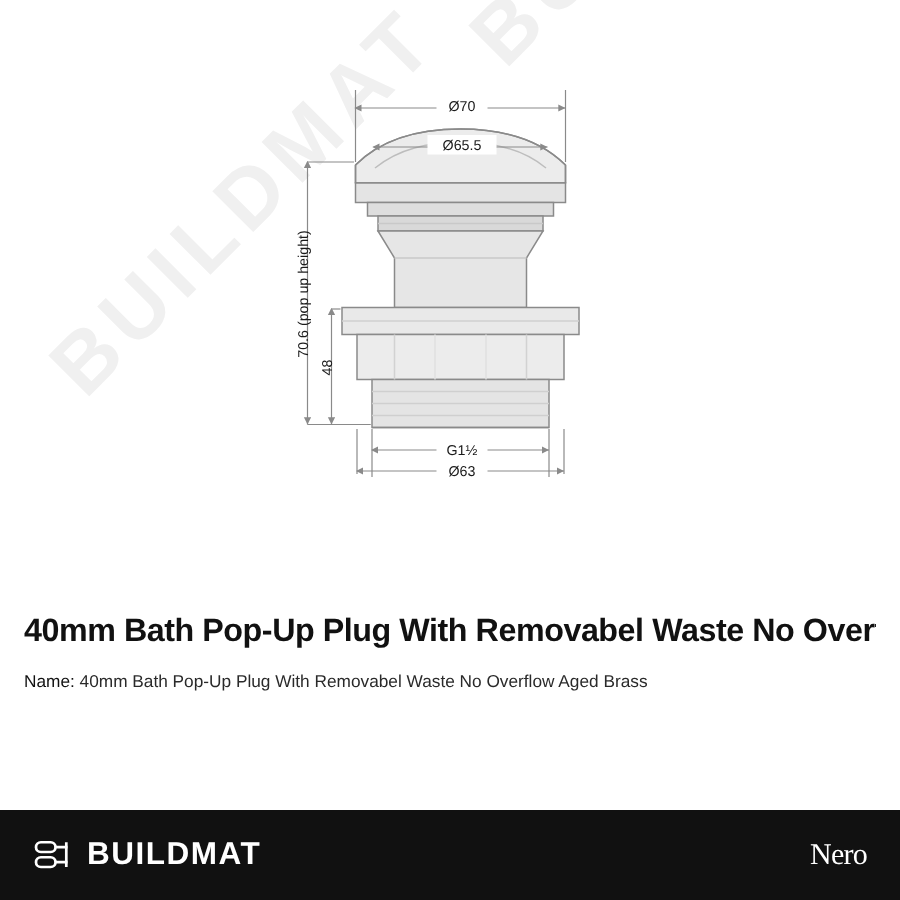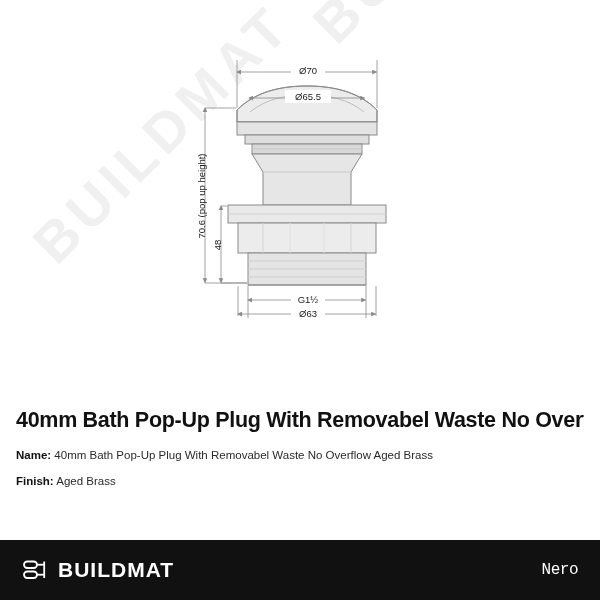--- a/index.html
+++ b/index.html
@@ -66,21 +66,21 @@
     margin: 0 0 14px 0;
     line-height: 1.2;
   }
   .meta-row {
     font-size: 11.5px;
     color: #2a2a2a;
     margin-bottom: 11px;
     line-height: 1.3;
   }
   .meta-label {
-    font-weight: 700;
+    font-weight: 400;
     color: #111111;
     text-align: center;
   }
 
   
   .footer {
     position: absolute;
     left: 0;
     bottom: 0;
     width: 600px;
@@ -103,24 +103,24 @@
     display: block;
   }
   .brand-name {
     color: #ffffff;
     font-size: 21px;
     font-weight: 700;
     letter-spacing: 1px;
   }
   .supplier {
     color: #ffffff;
-    font-size: 16px;
+    font-size: 20px;
     font-weight: 400;
     letter-spacing: -0.5px;
-    font-family: Liberation Mono, monospace;
+    font-family: Liberation Serif, serif;
   }
 </style>
 </head>
 <body>
 
 <div class="watermark">
   <div class="wm-text wm1">BUILDMAT</div>
   <div class="wm-text wm2">BUILDMAT</div>
 </div>
 
@@ -216,24 +216,20 @@
 
 <div class="info">
   <h1 class="title">40mm Bath Pop-Up Plug With Removabel Waste No Overflow Aged Brass</h1>
 
   <div class="meta-row">
     <span class="meta-label">Name:</span>
     <span>40mm Bath Pop-Up Plug With Removabel Waste No Overflow Aged Brass</span>
   </div>
 
 
-  <div class="meta-row">
-    <span class="meta-label">Finish:</span>
-    <span>Aged Brass</span>
-  </div>
 </div>
 
 <div class="footer">
   <div class="brand">
     <svg class="brand-mark" viewBox="0 0 26 26">
       <rect x="2" y="4.5" width="13" height="6.5" rx="3.25" fill="none" stroke="#ffffff" stroke-width="1.8"></rect>
       <rect x="2" y="14.5" width="13" height="6.5" rx="3.25" fill="none" stroke="#ffffff" stroke-width="1.8"></rect>
       <line x1="15" y1="7.7" x2="23" y2="7.7" stroke="#ffffff" stroke-width="1.8"></line>
       <line x1="15" y1="17.7" x2="23" y2="17.7" stroke="#ffffff" stroke-width="1.8"></line>
       <line x1="22.2" y1="4.5" x2="22.2" y2="21" stroke="#ffffff" stroke-width="1.8"></line>

